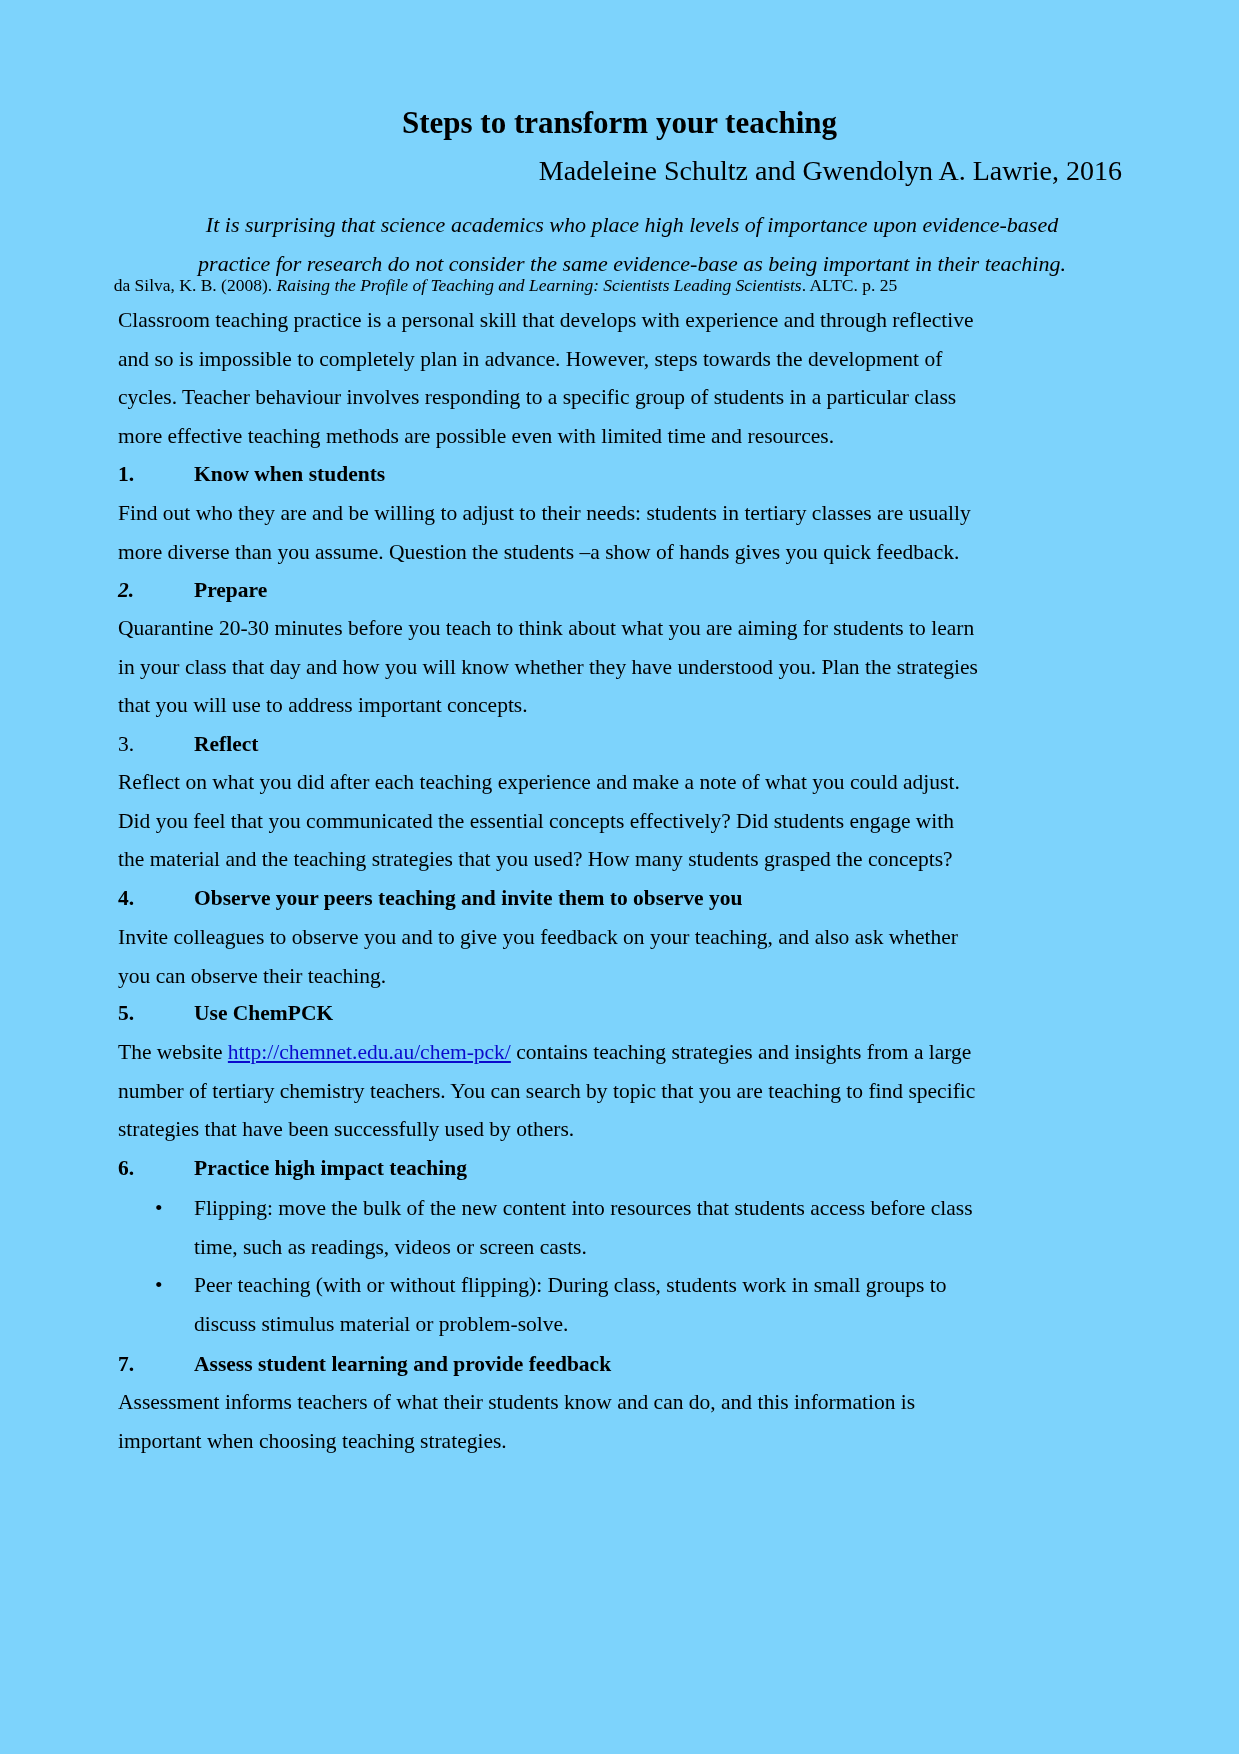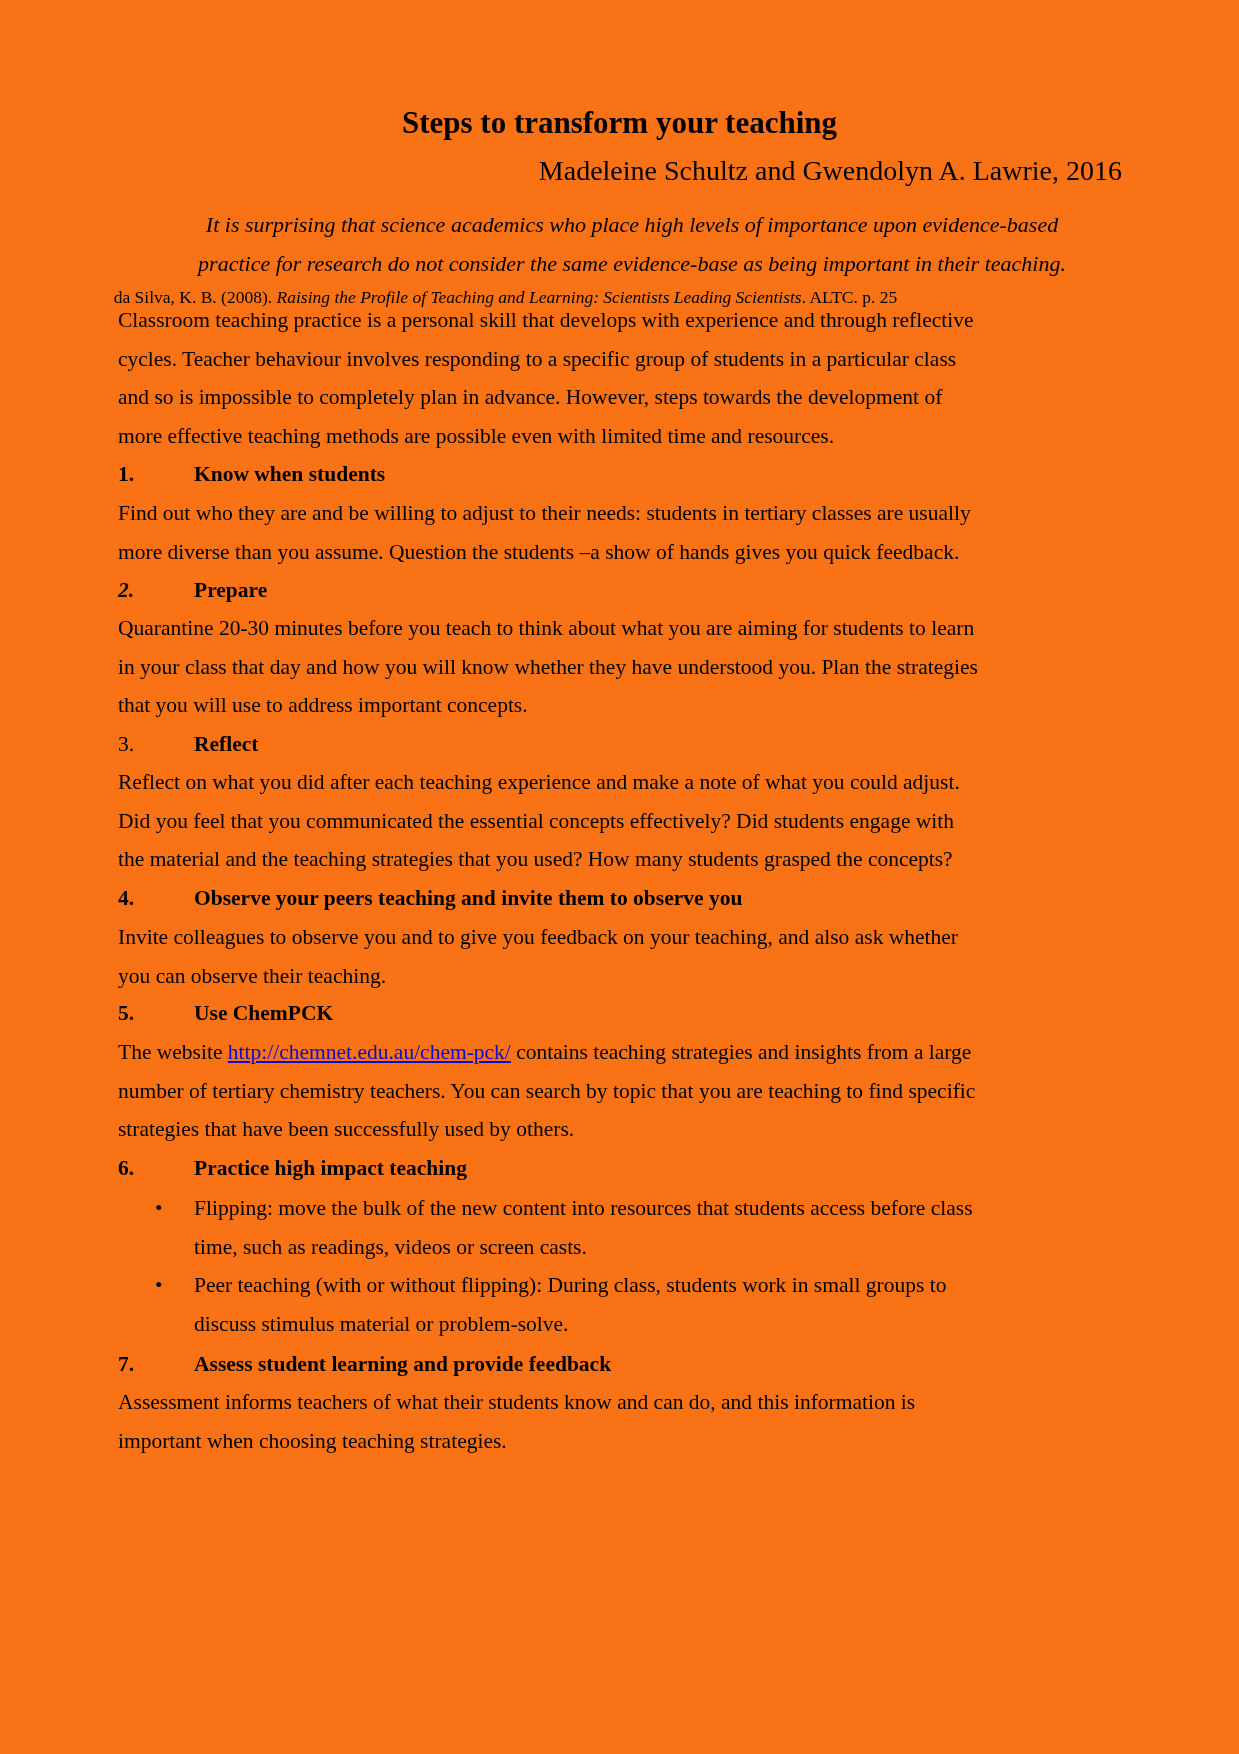--- a/index.html
+++ b/index.html
@@ -1,24 +1,24 @@
 <!DOCTYPE html>
 <html><head>
   <meta charset="utf-8">
   <style>
     html, body { margin: 0; padding: 0; background: #ffffff; }
     body { width: 1239px; height: 1754px; position: relative; overflow: hidden;
            font-family: "Liberation Serif", "DejaVu Serif", serif; color: #000; }
-    .page { position: absolute; left: 0; top: 0; width: 1239px; height: 1754px; background: #f97316; }
+    .page { position: absolute; left: 0; top: 0; width: 1239px; height: 1754px; background: #7dd3fc; }
     .title { position: absolute; left: 0; width: 1239px; top: 104px; text-align: center;
              font-size: 31px; font-weight: bold; line-height: 38px; }
     .author { position: absolute; right: 117px; top: 156px; font-size: 28px; line-height: 30px; text-align: right; }
     .quote { position: absolute; left: 110px; width: 1020px; top: 193px; text-align: center;
              font-size: 22px; font-style: italic; line-height: 39px; margin: 12px; }
-    .citation { position: absolute; left: 0; width: 1011px; top: 284px; text-align: center;
+    .citation { position: absolute; left: 0; width: 1011px; top: 272px; text-align: center;
                 font-size: 17.5px; line-height: 26px; }
     .citation .it { font-style: italic; }
     .block { position: absolute; left: 118px; width: 1010px; font-size: 21.5px; line-height: 38.7px; margin: 0; }
     .heading { position: absolute; left: 118px; font-size: 21.5px; line-height: 38.7px; font-weight: bold; white-space: nowrap; }
     .heading .num { display: inline-block; width: 76px; }
     .heading .num.regular { font-weight: normal; }
     .heading .num.italic { font-style: italic; }
     .line { display: block; white-space: nowrap; }
     a.link { color: #1a0dab; color: #0b0bcc; text-decoration: underline; }
     .bullets { position: absolute; left: 118px; width: 1010px; font-size: 21.5px; line-height: 38.7px; margin: 0; padding: 0; list-style: none; }
@@ -36,22 +36,22 @@
 
   <div class="quote">
     <span class="line">It is surprising that science academics who place high levels of importance upon evidence-based</span>
     <span class="line">practice for research do not consider the same evidence-base as being important in their teaching.</span>
   </div>
 
   <div class="citation"><span>da Silva, K. B. (2008). </span><span class="it">Raising the Profile of Teaching and Learning: Scientists Leading Scientists</span><span>. ALTC. p. 25</span></div>
 
   <div class="block" style="top:301px;">
     <span class="line">Classroom teaching practice is a personal skill that develops with experience and through reflective</span>
+    <span class="line">and so is impossible to completely plan in advance. However, steps towards the development of</span>
     <span class="line">cycles. Teacher behaviour involves responding to a specific group of students in a particular class</span>
-    <span class="line">and so is impossible to completely plan in advance. However, steps towards the development of</span>
     <span class="line">more effective teaching methods are possible even with limited time and resources.</span>
   </div>
 
   <div class="heading" style="top:455px;">
     <span class="num">1.</span><span>Know when students</span>
   </div>
   <div class="block" style="top:494px;">
     <span class="line">Find out who they are and be willing to adjust to their needs: students in tertiary classes are usually</span>
     <span class="line">more diverse than you assume. Question the students –a show of hands gives you quick feedback.</span>
   </div>

